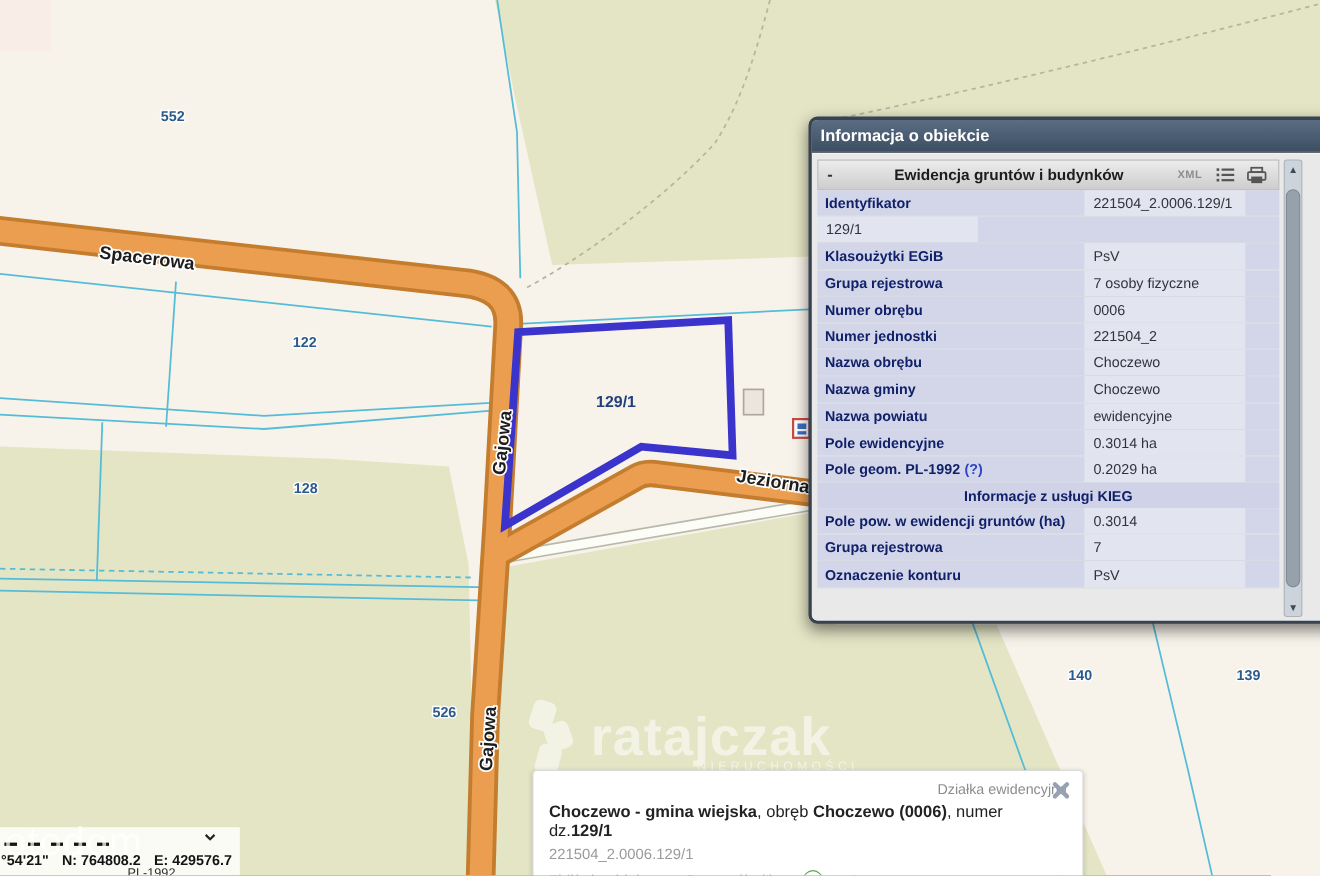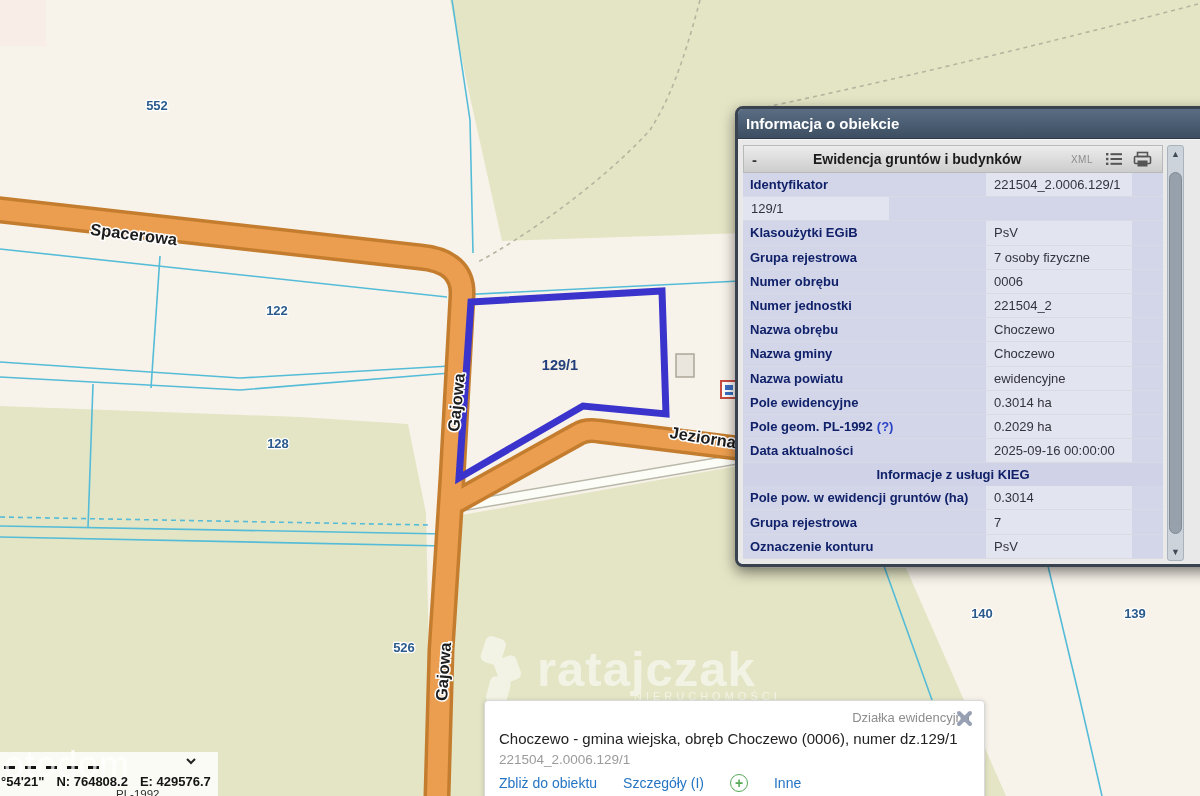--- a/index.html
+++ b/index.html
@@ -23,21 +23,21 @@
          padding:0 8px;border-bottom:1px solid #2e3947;}
   .panel-title .spacer{flex:1;}
   .win-btn{color:#c9d4e2;font-weight:bold;font-size:15px;margin-left:10px;cursor:pointer;line-height:1;}
   .panel-body{position:relative;height:427px;background:#e9e9e9;padding:5px 4px 5px 5px;
          border-top:1px solid #f4f4f4;display:flex;}
   .panel-main{width:420px;}
   .section-header{height:28px;background:linear-gradient(#ececec,#cdcdcd);
          border:1px solid #b9b9b9;display:flex;align-items:center;padding:0 8px;}
   .collapse-dash{font-weight:bold;color:#333;margin-right:12px;font-size:15px;cursor:pointer;}
   .section-title{font-size:14px;font-weight:bold;color:#1c1c1c;flex:1;margin-left:44px;}
-  .xml-label{font-size:10px;font-weight:normal;color:#8d8d8d;margin-right:12px;letter-spacing:.5px;}
+  .xml-label{font-size:10px;font-weight:bold;color:#8d8d8d;margin-right:12px;letter-spacing:.5px;}
   .hdr-ic{margin-right:10px;cursor:pointer;display:inline-flex;}
   .kv{display:flex;height:24.2px;align-items:flex-end;border-bottom:1px solid rgba(190,195,220,.35);}
   .kv .k{width:243px;height:100%;background:#d3d6e9;color:#102169;font-size:13px;
          font-weight:bold;display:flex;align-items:center;padding-left:7px;}
   .kv .v{width:146px;height:100%;background:#e2e4f0;color:#33333c;font-size:13px;
          display:flex;align-items:center;padding-left:8px;}
   .kv .fill{flex:1;height:100%;background:#d3d6e9;}
   .kv-sub{height:23px;background:#d0d3e7;color:#102169;font-size:13px;font-weight:bold;
          display:flex;align-items:center;justify-content:center;}
   .qlink{color:#2b43c7;font-weight:bold;margin-left:4px;cursor:pointer;}
@@ -45,21 +45,21 @@
          border-radius:3px;position:relative;}
   .vs-arrow{position:absolute;left:0;width:100%;text-align:center;font-size:9px;color:#3f4a57;cursor:pointer;}
   .vs-thumb{position:absolute;left:1px;width:13px;top:26px;bottom:26px;background:#97a1ac;
          border-radius:7px;border:1px solid #7f8a95;cursor:grab;}
   
   .card{position:absolute;left:484px;top:700px;width:501px;height:110px;background:#fff;
         border:1px solid #d9d9d9;border-radius:4px;box-shadow:0 1px 5px rgba(0,0,0,.18);
         padding:9px 14px;}
   .card-type{color:#8d8d8d;font-size:13px;text-align:right;}
   .card-title{font-size:15px;color:#222;margin-top:5px;}
-  .card-title .b{font-weight:normal;}
+  .card-title .b{font-weight:bold;}
   .card-id{color:#9b9b9b;font-size:13.5px;margin-top:5px;}
   .card-links{display:flex;align-items:center;margin-top:7px;font-size:14px;gap:26px;}
   .blue-link{color:#2575c4;cursor:pointer;}
   .plus-ic{width:18px;height:18px;border:1.6px solid #57a957;border-radius:50%;
         color:#57a957;display:inline-flex;align-items:center;justify-content:center;
         font-size:14px;font-weight:bold;line-height:1;cursor:pointer;}
   .card-close{position:absolute;right:10px;top:8px;cursor:pointer;}
   
   .statusbar{position:absolute;left:0;top:752px;width:218px;height:44px;
         background:rgba(253,253,249,.93);}
@@ -272,25 +272,20 @@
               <div class="fill"></div>
             </div>
           <div class="kv">
               <div class="k">
                 <span>Pole geom. PL-1992</span>
                 <span class="qlink">(?)</span>
               </div>
               <div class="v">0.2029 ha</div>
               <div class="fill"></div>
             </div>
-          <div class="kv">
-              <div class="k">Data aktualności</div>
-              <div class="v">2025-09-16 00:00:00</div>
-              <div class="fill"></div>
-            </div>
           <div class="kv-sub">Informacje z usługi KIEG</div>
           <div class="kv">
               <div class="k">Pole pow. w ewidencji gruntów (ha)</div>
               <div class="v">0.3014</div>
               <div class="fill"></div>
             </div>
           <div class="kv">
               <div class="k">Grupa rejestrowa</div>
               <div class="v">7</div>
               <div class="fill"></div>

